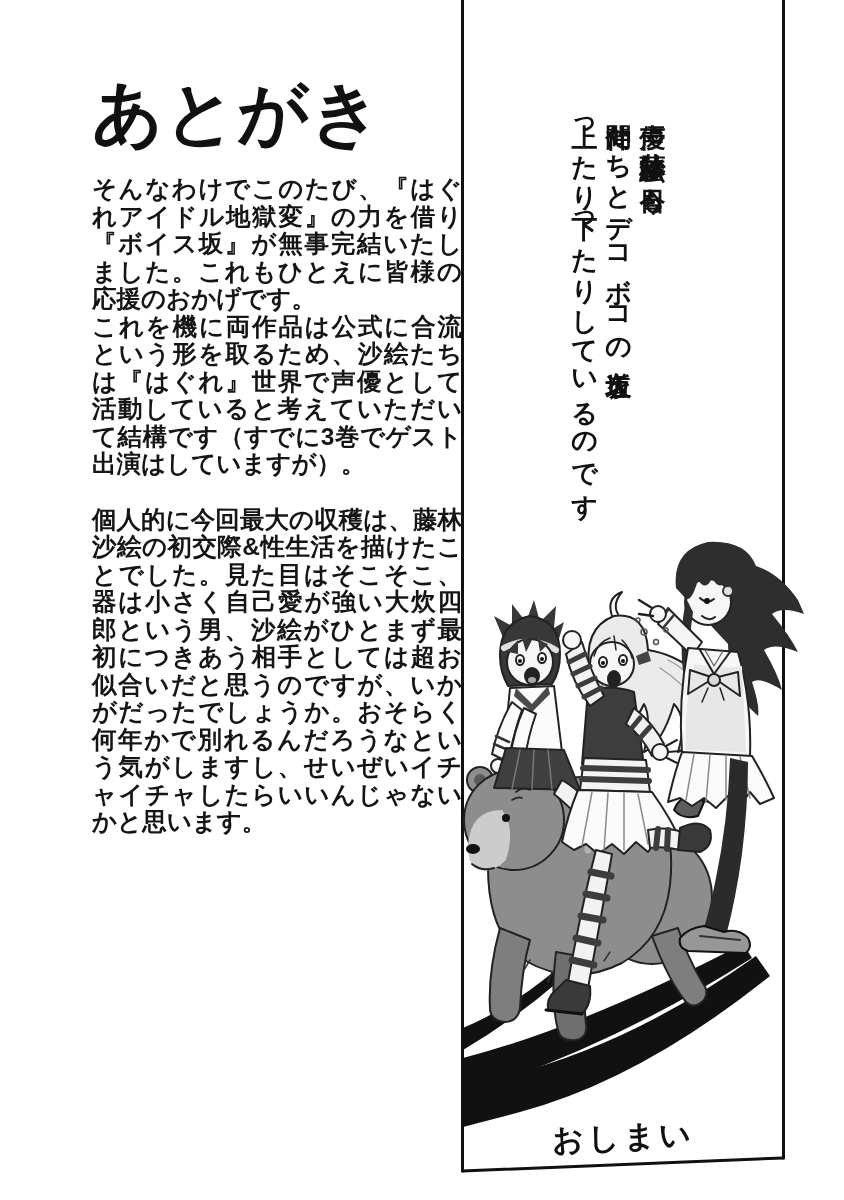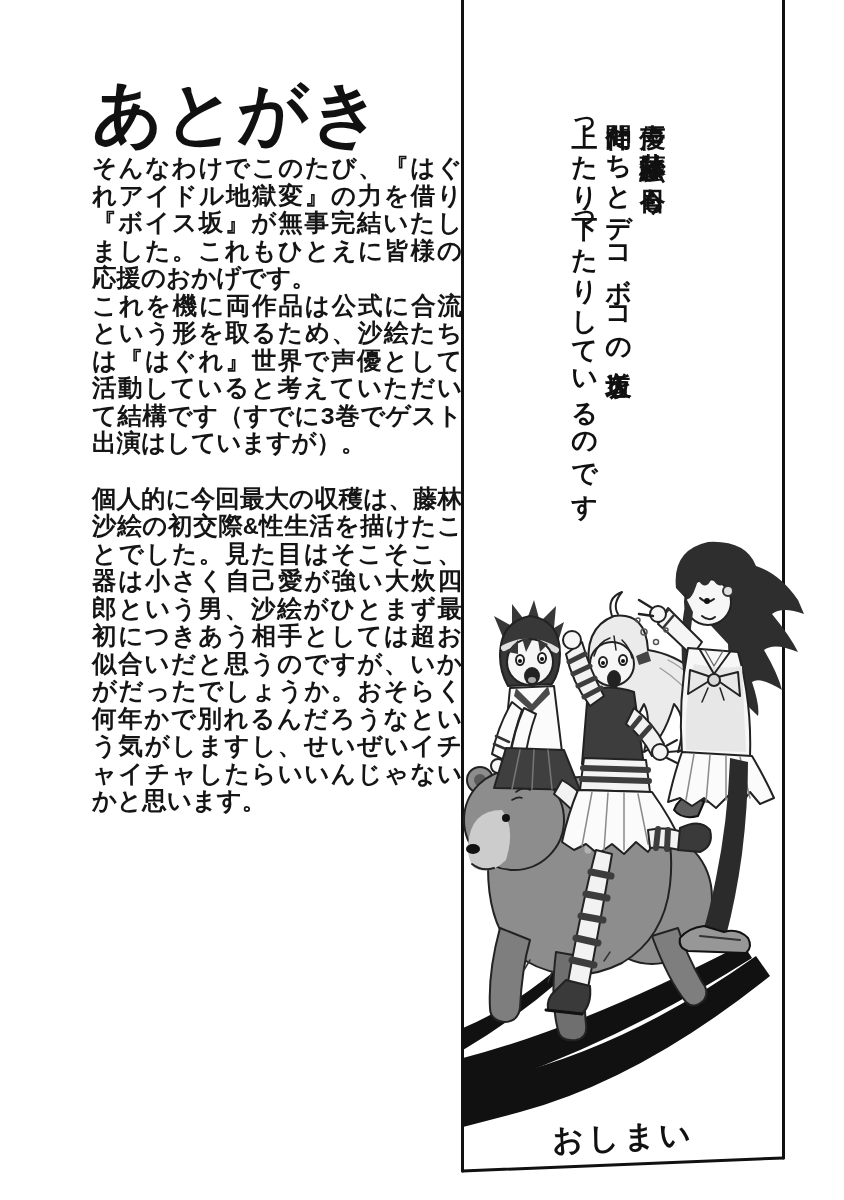--- a/index.html
+++ b/index.html
@@ -1,23 +1,23 @@
 <!DOCTYPE html>
 <html><head>
 <meta charset="utf-8">
 <style>
   html,body{margin:0;padding:0;background:#fff;}
   .page{position:relative;width:844px;height:1200px;background:#fff;overflow:hidden;
         font-family:"Liberation Sans","DejaVu Sans",sans-serif;color:#111;}
 
   
   .afterword{position:absolute;left:92px;top:78px;width:370px;}
-  .afterword h1{margin:0 0 8px 0;font-size:70px;line-height:1;font-weight:900;
+  .afterword h1{margin:0 0 27px 0;font-size:70px;line-height:1;font-weight:900;
                 letter-spacing:1px;font-family:"Liberation Sans","DejaVu Sans",sans-serif;}
-  .afterword p.body{margin:0 0 28px 0;font-family:Liberation Mono, monospace;
+  .afterword p.body{margin:0 0 28px 0;font-family:Liberation Sans, sans-serif;
                     font-weight:bold;font-size:24.5px;line-height:27.5px;
                     text-align:justify;white-space:pre-line;color:#151515;}
   .afterword p.body:last-of-type{margin-bottom:0;}
 
   
   .panel{position:absolute;left:460px;top:0;width:326px;height:1176px;}
   .panel svg{position:absolute;left:0;top:0;overflow:visible;}
 
   .vtext{position:absolute;left:108px;top:104px;height:440px;
          writing-mode:vertical-rl;text-orientation:upright;

